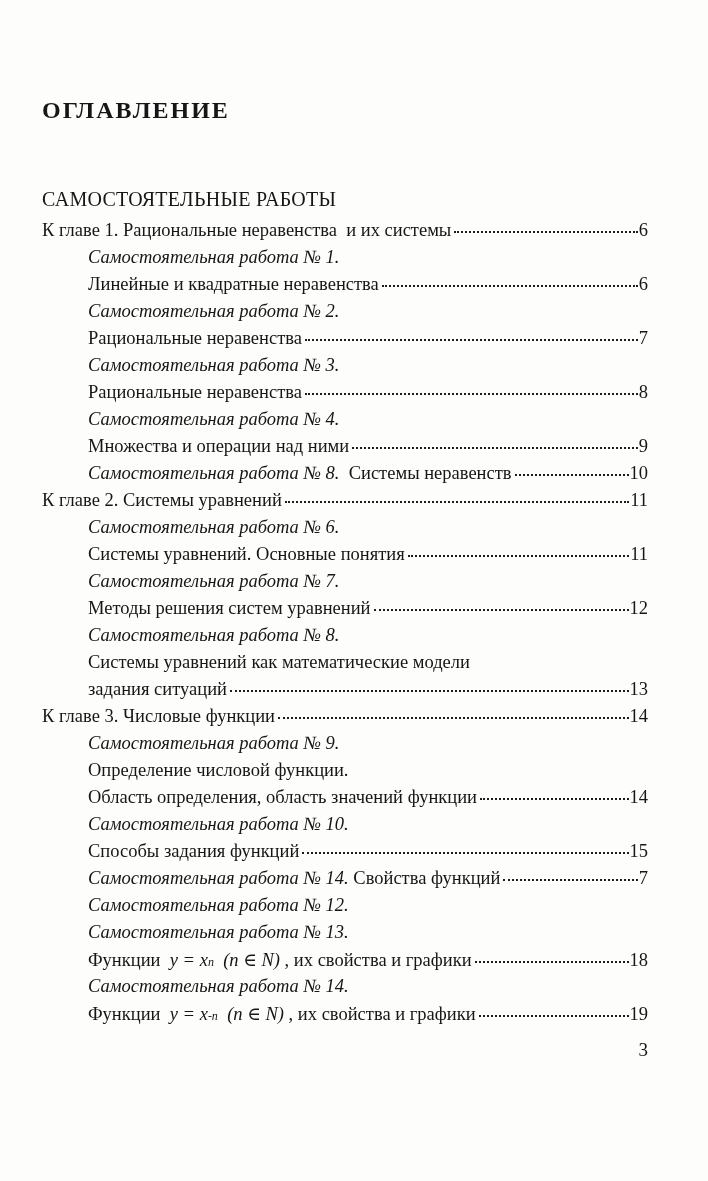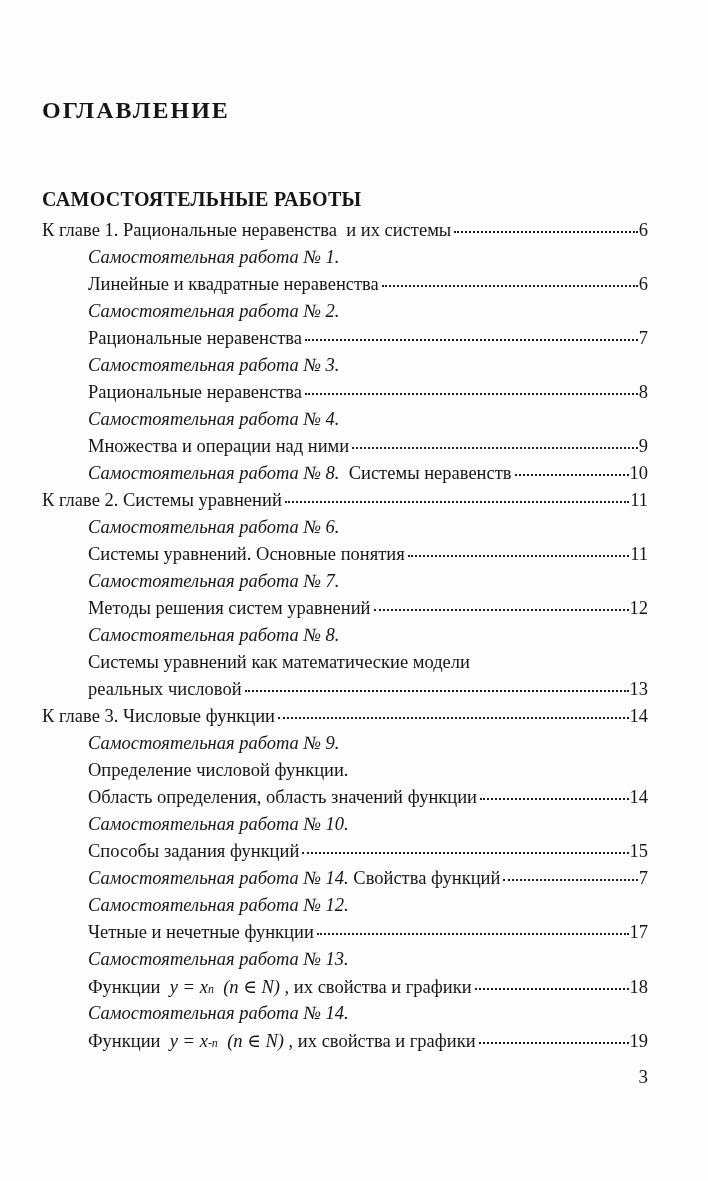--- a/index.html
+++ b/index.html
@@ -21,21 +21,21 @@
     margin: 0 0 62px 0;
     text-align: left;
     font-size: 24px;
     font-weight: bold;
     letter-spacing: 2px;
     line-height: 28px;
   }
   .section-heading {
     margin: 0 0 8px 0;
     font-size: 20px;
-    font-weight: bold;
+    font-weight: normal;
     letter-spacing: 0.3px;
     line-height: 26px;
   }
   .line {
     display: flex;
     align-items: baseline;
     height: 27px;
     font-size: 18.5px;
     white-space: pre;
   }
@@ -148,21 +148,21 @@
       <span class="pg">12</span>
     </div>
 
     <div class="line sub it">
       <span>Самостоятельная работа № 8.</span>
     </div>
     <div class="line sub">
       <span>Системы уравнений как математические модели</span>
     </div>
     <div class="line sub">
-      <span>реальных числовой</span>
+      <span>задания ситуаций</span>
       <span class="leader"></span>
       <span class="pg">13</span>
     </div>
 
     <div class="line chapter">
       <span>К главе 3. Числовые функции</span>
       <span class="leader"></span>
       <span class="pg">14</span>
     </div>
 
@@ -189,25 +189,20 @@
 
     <div class="line sub">
       <span class="it">Самостоятельная работа № 14.</span>
       <span> Свойства функций</span>
       <span class="leader"></span>
       <span class="pg">7</span>
     </div>
 
     <div class="line sub it">
       <span>Самостоятельная работа № 12.</span>
-    </div>
-    <div class="line sub">
-      <span>Четные и нечетные функции</span>
-      <span class="leader"></span>
-      <span class="pg">17</span>
     </div>
 
     <div class="line sub it">
       <span>Самостоятельная работа № 13.</span>
     </div>
     <div class="line sub">
       <span>Функции  </span>
       <span class="math">y = x</span><sup class="math">n</sup><span class="math">  (n ∈ N) </span>
       <span>, их свойства и графики</span>
       <span class="leader"></span>

